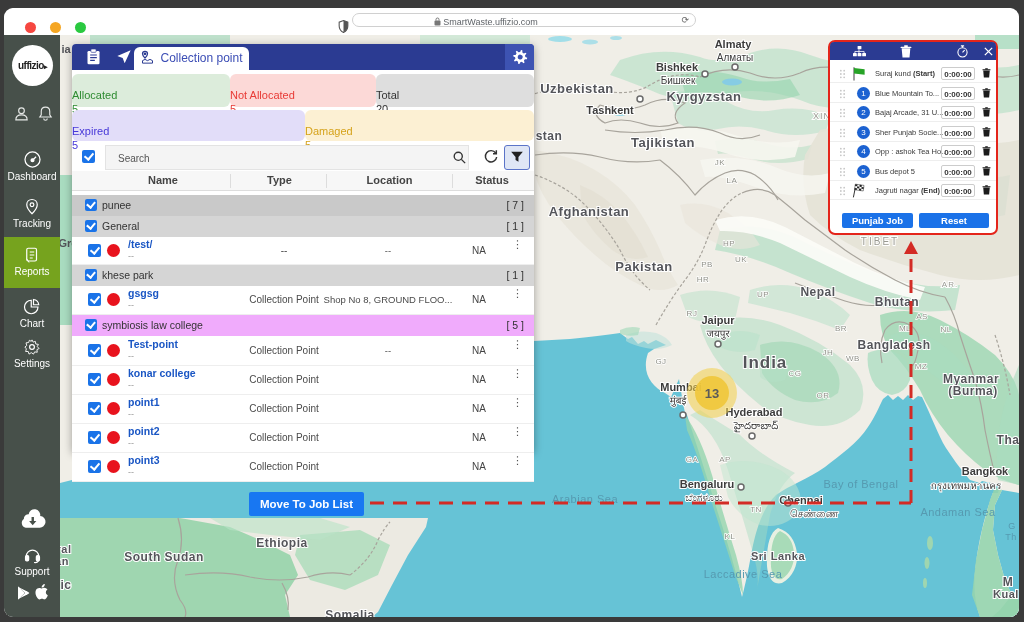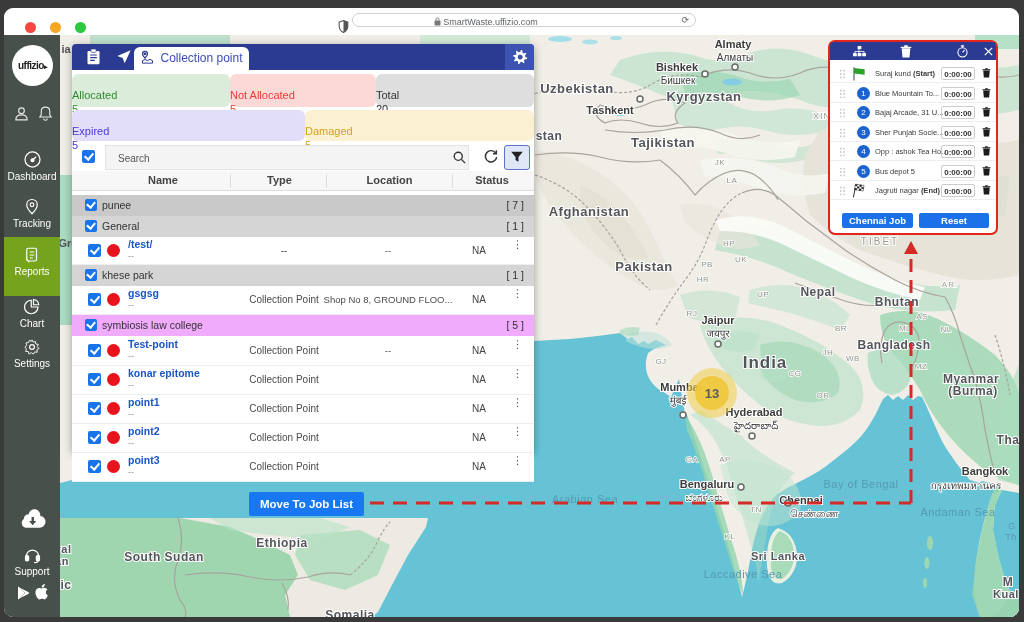--- a/index.html
+++ b/index.html
@@ -13,21 +13,21 @@
 
 #reload { position:absolute; right:6px; top:1px; font-size:9px; color:#666; }
 
 #body { position:absolute; left:0; top:27px; width:1015px; height:582px; }
 #map { position:absolute; left:56px; top:0; width:959px; height:582px; background:#f0eee6; }
 
 #sidebar { position:absolute; left:0; top:0; width:56px; height:582px; background:#47504a; color:#e8eae8; }
 #logo { position:absolute; left:8px; top:10px; width:41px; height:41px; background:#fff; border-radius:50%; text-align:center; line-height:41px; font-size:10px; font-weight:bold; color:#222; letter-spacing:-0.5px;}
 .sbitem { position:absolute; width:56px; text-align:center; color:#fff; font-size:10px; }
 .sbitem svg { display:block; margin:0 auto 2px auto; }
-#reports { background:#76a31e; height:59px; padding-top:9px; }
+#reports { background:#76a31e; height:51px; padding-top:9px; }
 
 #panel { position:absolute; left:68px; top:9px; width:462px; height:408px; background:#fff; border-radius:4px; box-shadow:0 2px 8px rgba(0,0,0,.35); }
 #phead { position:absolute; left:0; top:0; width:100%; height:26px; background:#2b3b92; border-radius:4px 4px 0 0; }
 #ptab { position:absolute; left:62px; top:3px; width:115px; height:23px; background:#fff; border-radius:6px 6px 0 0; font-size:12px; color:#3b4db5; text-align:center; line-height:23px; }
 #pgear { position:absolute; right:0px; top:0px; width:29px; height:26px; background:#3d53b2; border-radius:0 4px 0 0; color:#fff; text-align:center; line-height:26px;}
 .stat { position:absolute; text-align:left; font-size:11px; padding-top:14px; line-height:14px;border-radius:6px;}
 .srow1 { top:30px; height:33px; }
 .srow2 { top:66px; height:31px; }
 
 #srchrow { position:absolute; top:101px; left:0; width:100%; height:26px; }
@@ -410,21 +410,21 @@
             <span class="dname">Test-point</span>
             <span class="dsub">--</span>
             <span class="dtype">Collection Point</span>
             <span class="dloc">--</span>
             <span class="dna">NA</span>
             <span class="dmenu">⋮</span>
           </div>
 <div class="drow" style="top:322px;height:29px;">
             <span class="cb"></span>
             <span class="dot"></span>
-            <span class="dname">konar epitome</span>
+            <span class="dname">konar college</span>
             <span class="dsub">--</span>
             <span class="dtype">Collection Point</span>
             <span class="dloc"></span>
             <span class="dna">NA</span>
             <span class="dmenu">⋮</span>
           </div>
 <div class="drow" style="top:351px;height:29px;">
             <span class="cb"></span>
             <span class="dot"></span>
             <span class="dname">point1</span>
@@ -614,21 +614,21 @@
             </svg>
             <span class="jlbl">Jagruti nagar <b>(End)</b></span>
             <span class="jtime">0:00:00</span>
             <svg style="position:absolute;right:5px;top:4px;" width="9" height="10" viewBox="0 0 22 24" fill="#1b1b1b">
               <path d="M3,6 L19,6 L17.5,23 L4.5,23 Z"></path>
               <rect x="1" y="3" width="20" height="2.4" rx="1"></rect>
               <rect x="7.5" y="0.5" width="7" height="3" rx="1"></rect>
             </svg>
           </div>
         </div>
-      <div class="jbtn" style="left:12px;width:71px;">Chennai Job</div>
+      <div class="jbtn" style="left:12px;width:71px;">Punjab Job</div>
       <div class="jbtn" style="left:89px;width:70px;">Reset</div>
     </div>
     <svg id="arrow" style="position:absolute;left:0;top:0;pointer-events:none;" width="1015" height="582" viewBox="0 0 1015 582">
       <path d="M366,468 L907,468" stroke="#d32b25" stroke-width="3" stroke-dasharray="14,9" fill="none"></path>
       <path d="M907,468 L907,219" stroke="#d32b25" stroke-width="3" stroke-dasharray="13,8" fill="none"></path>
       <path d="M907,206 L914,219 L900,219 Z" fill="#d32b25"></path>
     </svg>
   </div>
 </div>
 

